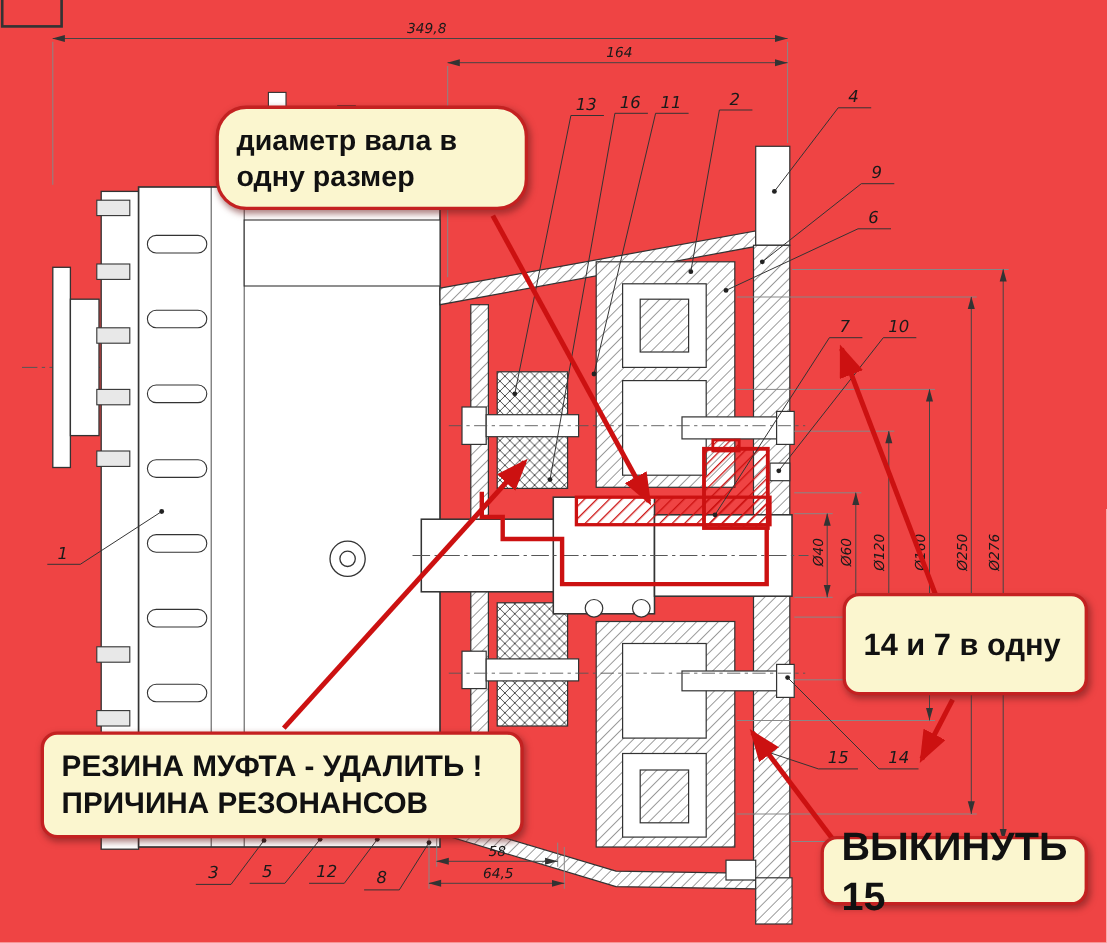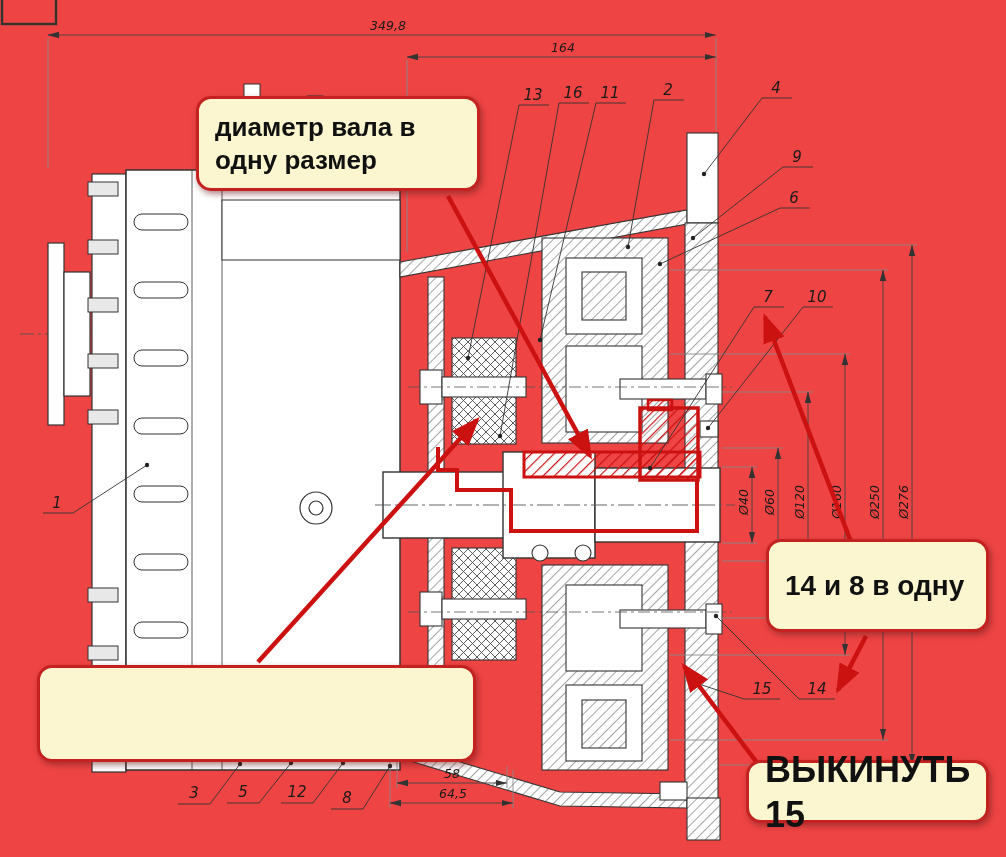--- a/index.html
+++ b/index.html
@@ -3,21 +3,21 @@
 <meta charset="utf-8">
 <style>
   html,body{margin:0;padding:0;background:#fff;}
   #stage{position:relative;width:1006px;height:857px;background:#ef4444;overflow:hidden;
          font-family:"Liberation Sans",sans-serif;}
   #cad{position:absolute;left:0;top:0;}
   .note{position:absolute;box-sizing:border-box;background:#fbf6cf;border:3px solid #c42121;
         border-radius:15px;box-shadow:2px 3px 6px rgba(110,30,30,.55);
         color:#111;font-weight:bold;display:flex;flex-direction:column;justify-content:center;
         padding:6px 16px;line-height:1.25;font-family:"Liberation Sans",sans-serif;}
-  #note-shaft   {left:196px;top:96px;  width:284px;height:95px;font-size:26px;}
+  #note-shaft   {left:196px;top:96px;  width:284px;height:95px;font-size:26px;border-radius:28px;}
   #note-merge   {left:766px;top:539px; width:223px;height:93px;font-size:28px;}
   #note-rubber  {left:37px; top:665px; width:439px;height:97px;font-size:27px;}
   #note-discard {left:746px;top:760px; width:243px;height:63px;font-size:36px;align-items:flex-start;}
   .callout-num{font-family:"DejaVu Sans",sans-serif;font-style:italic;font-size:15px;fill:#1a1a1a;}
   .dim-num{font-family:"DejaVu Sans",sans-serif;font-style:italic;font-size:12.5px;fill:#1a1a1a;}
 </style>
 </head>
 <body>
 
 <div id="stage">
@@ -300,23 +300,25 @@
     <line x1="770" y1="780" x2="684" y2="666" marker-end="url(#ra)"></line>
   </g>
 </svg>
 
 <div class="note" id="note-shaft">
   <div>диаметр вала в</div>
   <div>одну размер</div>
 </div>
 
 <div class="note" id="note-merge">
-  <div>14 и 8 в одну</div>
+  <div>14 и 7 в одну</div>
 </div>
 
 <div class="note" id="note-rubber">
+  <div>РЕЗИНА МУФТА  - УДАЛИТЬ !</div>
+  <div>ПРИЧИНА  РЕЗОНАНСОВ</div>
 </div>
 
 <div class="note" id="note-discard">
   <div>ВЫКИНУТЬ 15</div>
 </div>
 
 </div>
 
 </body></html>

